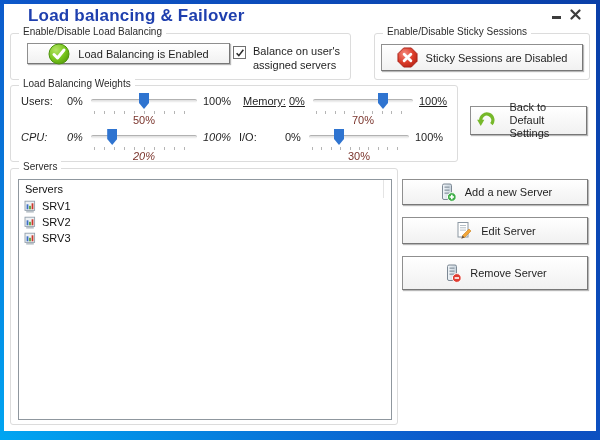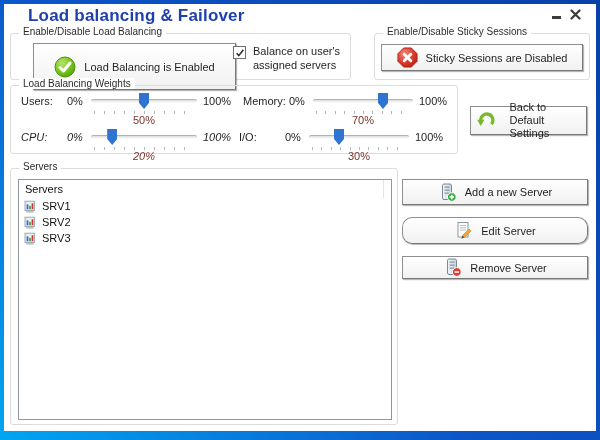--- a/index.html
+++ b/index.html
@@ -94,21 +94,21 @@
   </div>
   <div class="win-btn" style="left:567px;">
     <svg width="11" height="11" viewBox="0 0 11 11">
       <path d="M1.5 1.5 L9.5 9.5 M9.5 1.5 L1.5 9.5" stroke="#3c3c3c" stroke-width="2.2" stroke-linecap="round"></path>
     </svg>
   </div>
 
   <div class="group" style="left:10px; top:33px; width:341px; height:47px;">
     <div class="group-label">Enable/Disable Load Balancing</div>
 
-    <button class="btn" style="left:22px; top:9px; width:203px; height:47px;gap:8px;">
+    <button class="btn" style="left:16px; top:9px; width:203px; height:21px;gap:8px;">
       <svg width="22" height="22" viewBox="0 0 22 22">
         <defs>
           <radialGradient id="gGreen" cx="35%" cy="30%" r="80%">
             <stop offset="0%" stop-color="#b4e465"></stop>
               <stop offset="60%" stop-color="#76c41c"></stop>
               <stop offset="100%" stop-color="#55990b"></stop>
           </radialGradient>
         </defs>
         <circle cx="11" cy="11" r="10" fill="url(#gGreen)" stroke="#4c930a"></circle>
         <path d="M6 11.5 L9.5 15 L16 7" stroke="#fff" stroke-width="3" fill="none" stroke-linecap="round" stroke-linejoin="round"></path>
@@ -138,36 +138,36 @@
               <stop offset="100%" stop-color="#b52315"></stop>
           </radialGradient>
         </defs>
         <polygon points="7,1 15,1 21,7 21,15 15,21 7,21 1,15 1,7" fill="url(#gRed)" stroke="#a8231a"></polygon>
         <path d="M7.5 7.5 L14.5 14.5 M14.5 7.5 L7.5 14.5" stroke="#fff" stroke-width="3" stroke-linecap="round"></path>
       </svg>
       <span>Sticky Sessions are Disabled</span>
     </button>
   </div>
 
-  <div class="group" style="left:10px; top:85px; width:448px; height:69px;">
+  <div class="group" style="left:10px; top:85px; width:448px; height:77px;">
     <div class="group-label">Load Balancing Weights</div>
 
     <div class="slider-cell" style="left:10px; top:6px; width:214px;">
       <div class="s-label">Users:</div>
       <div class="s-min">0%</div>
       <div class="s-track-wrap">
         <div class="track-line"></div>
         <div class="slider-thumb" style="left: calc(50% - 5px);"></div>
         <div class="ticks"></div>
         <div class="s-value">50%</div>
       </div>
       <div class="s-max">100%</div>
     </div>
 
-    <div class="slider-cell" style="left:232px; top:6px; width:208px;">
+    <div class="slider-cell" style="left:232px; top:6px; width:208px;text-decoration:underline;">
       <div class="s-label">Memory:</div>
       <div class="s-min">0%</div>
       <div class="s-track-wrap">
         <div class="track-line"></div>
         <div class="slider-thumb" style="left: calc(70% - 5px);"></div>
         <div class="ticks"></div>
         <div class="s-value">70%</div>
       </div>
       <div class="s-max">100%</div>
     </div>
@@ -257,33 +257,33 @@
       <rect x="4.5" y="1" width="9" height="15.5" rx="1.5" fill="url(#gTower)" stroke="#7c8894"></rect>
       <rect x="6.5" y="3.5" width="5" height="1.3" fill="#8d99a5"></rect>
       <rect x="6.5" y="6.5" width="5" height="1.3" fill="#8d99a5"></rect>
       <rect x="6.5" y="9.5" width="5" height="1.3" fill="#8d99a5"></rect>
       <circle cx="13.8" cy="14" r="4.4" fill="#3fae49" stroke="#fff"></circle>
       <path d="M13.8 11.8 L13.8 16.2 M11.6 14 L16 14" stroke="#fff" stroke-width="1.6"></path>
     </svg>
     <span>Add a new Server</span>
   </button>
 
-  <button class="btn" style="left:402px; top:217px; width:186px; height:27px;border-radius:10px;">
+  <button class="btn" style="left:402px; top:217px; width:186px; height:27px;">
     <svg width="19" height="19" viewBox="0 0 19 19">
       <rect x="4" y="1.5" width="10" height="14.5" fill="#fff" stroke="#8b97a2"></rect>
       <line x1="6" y1="4.5" x2="12" y2="4.5" stroke="#b4bec6"></line>
       <line x1="6" y1="6.8" x2="12" y2="6.8" stroke="#b4bec6"></line>
       <line x1="6" y1="9.1" x2="12" y2="9.1" stroke="#b4bec6"></line>
       <polygon points="8.5,14.5 15,8 17,10 10.5,16.5" fill="#f3a73a" stroke="#c9811e" stroke-width="0.6"></polygon>
       <polygon points="7.3,17.8 8.5,14.5 10.5,16.5" fill="#6b5135"></polygon>
     </svg>
     <span>Edit Server</span>
   </button>
 
-  <button class="btn" style="left:402px; top:256px; width:186px; height:23px;">
+  <button class="btn" style="left:402px; top:256px; width:186px; height:34px;">
     <svg width="19" height="19" viewBox="0 0 19 19">
       <rect x="4.5" y="1" width="9" height="15.5" rx="1.5" fill="url(#gTower)" stroke="#7c8894"></rect>
       <rect x="6.5" y="3.5" width="5" height="1.3" fill="#8d99a5"></rect>
       <rect x="6.5" y="6.5" width="5" height="1.3" fill="#8d99a5"></rect>
       <rect x="6.5" y="9.5" width="5" height="1.3" fill="#8d99a5"></rect>
       <circle cx="13.8" cy="14" r="4.4" fill="#e03c31" stroke="#fff"></circle>
       <path d="M11.6 14 L16 14" stroke="#fff" stroke-width="1.6"></path>
     </svg>
     <span>Remove Server</span>
   </button>

